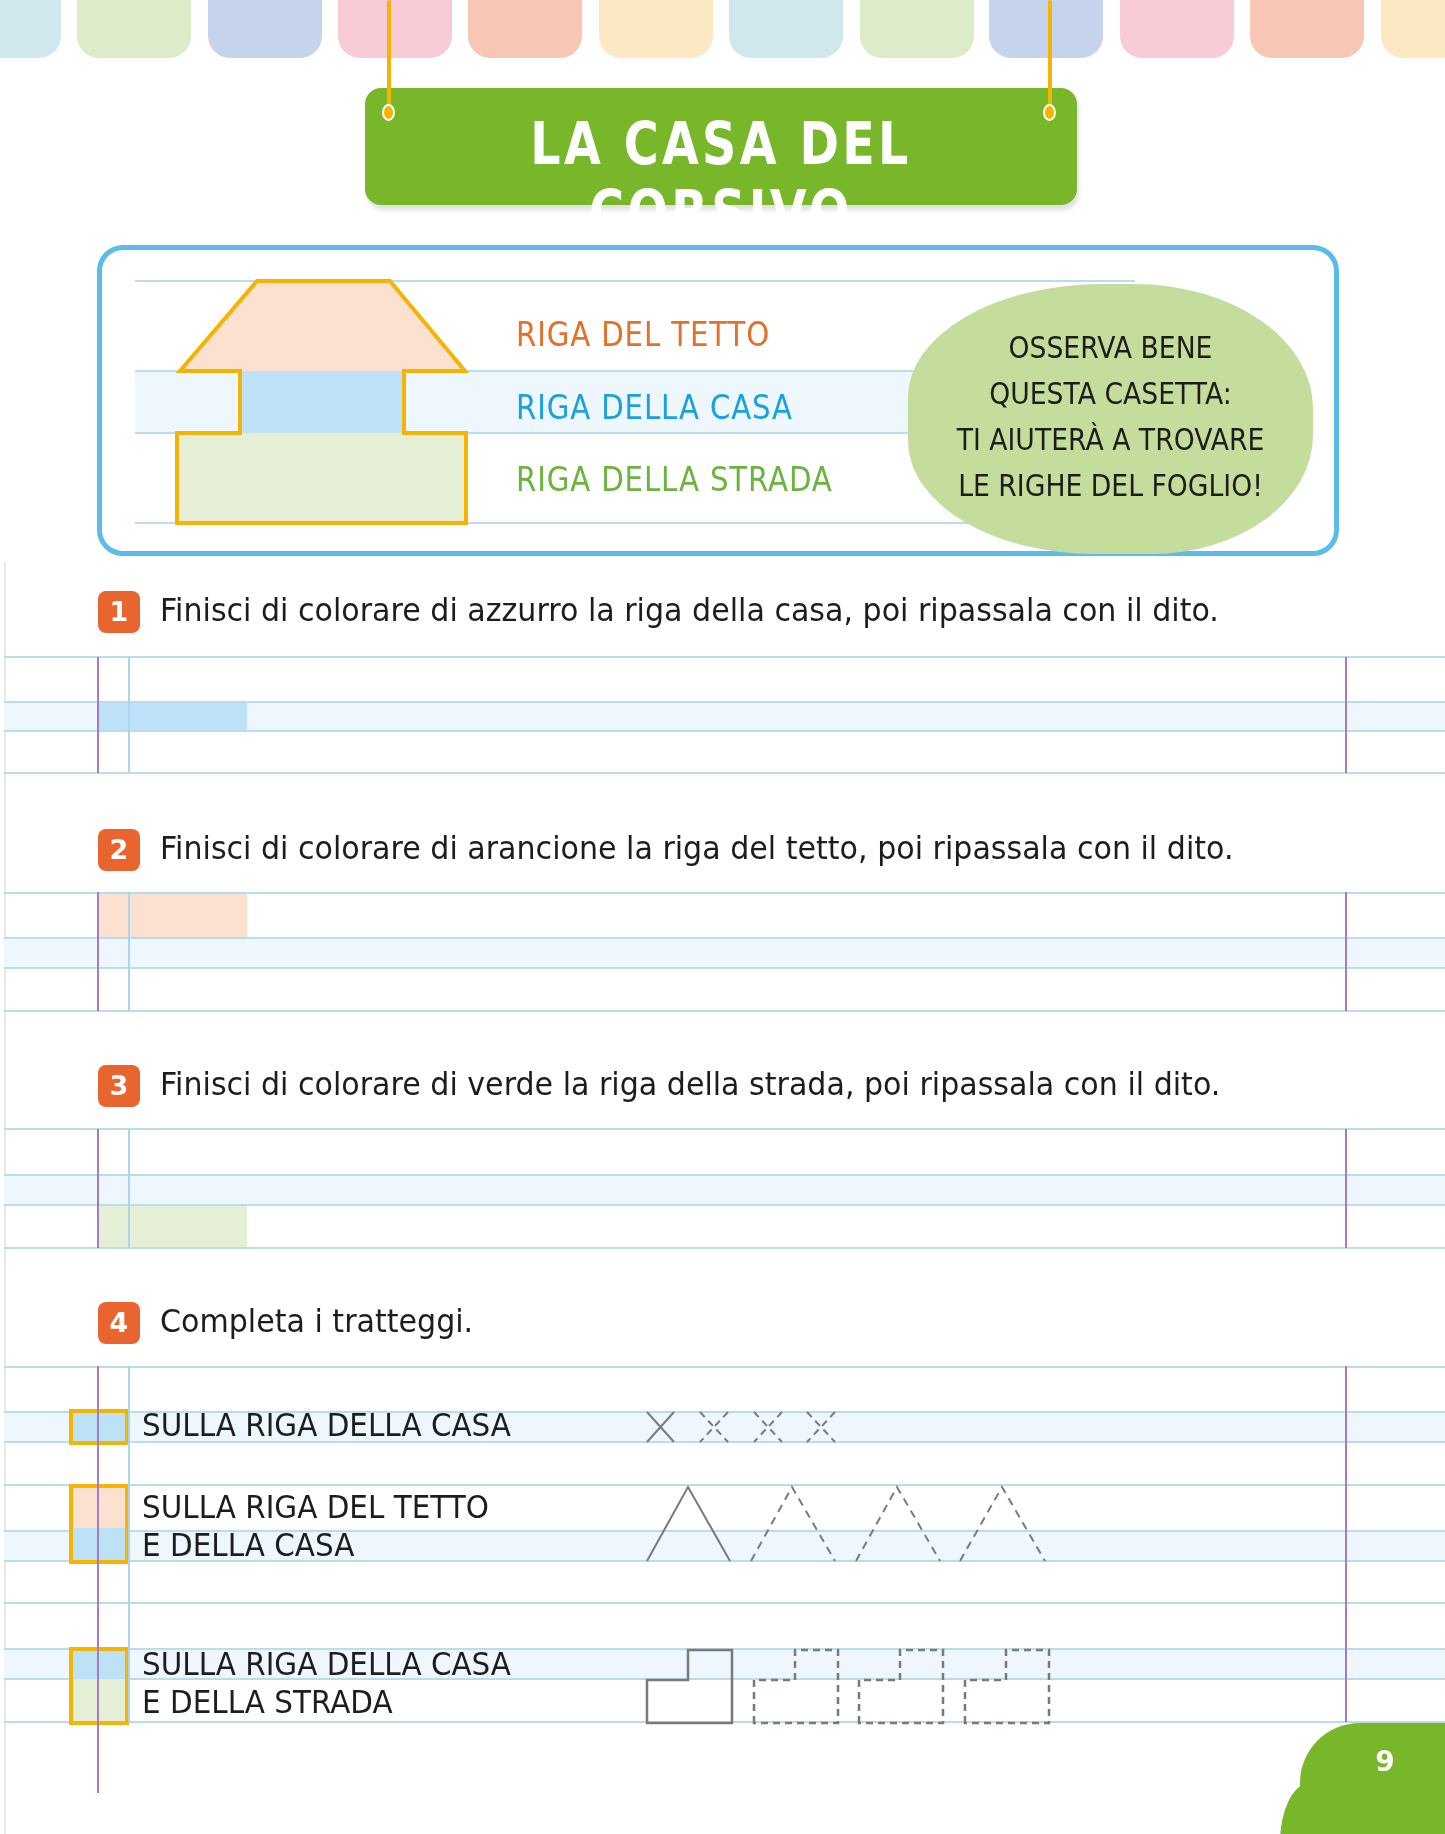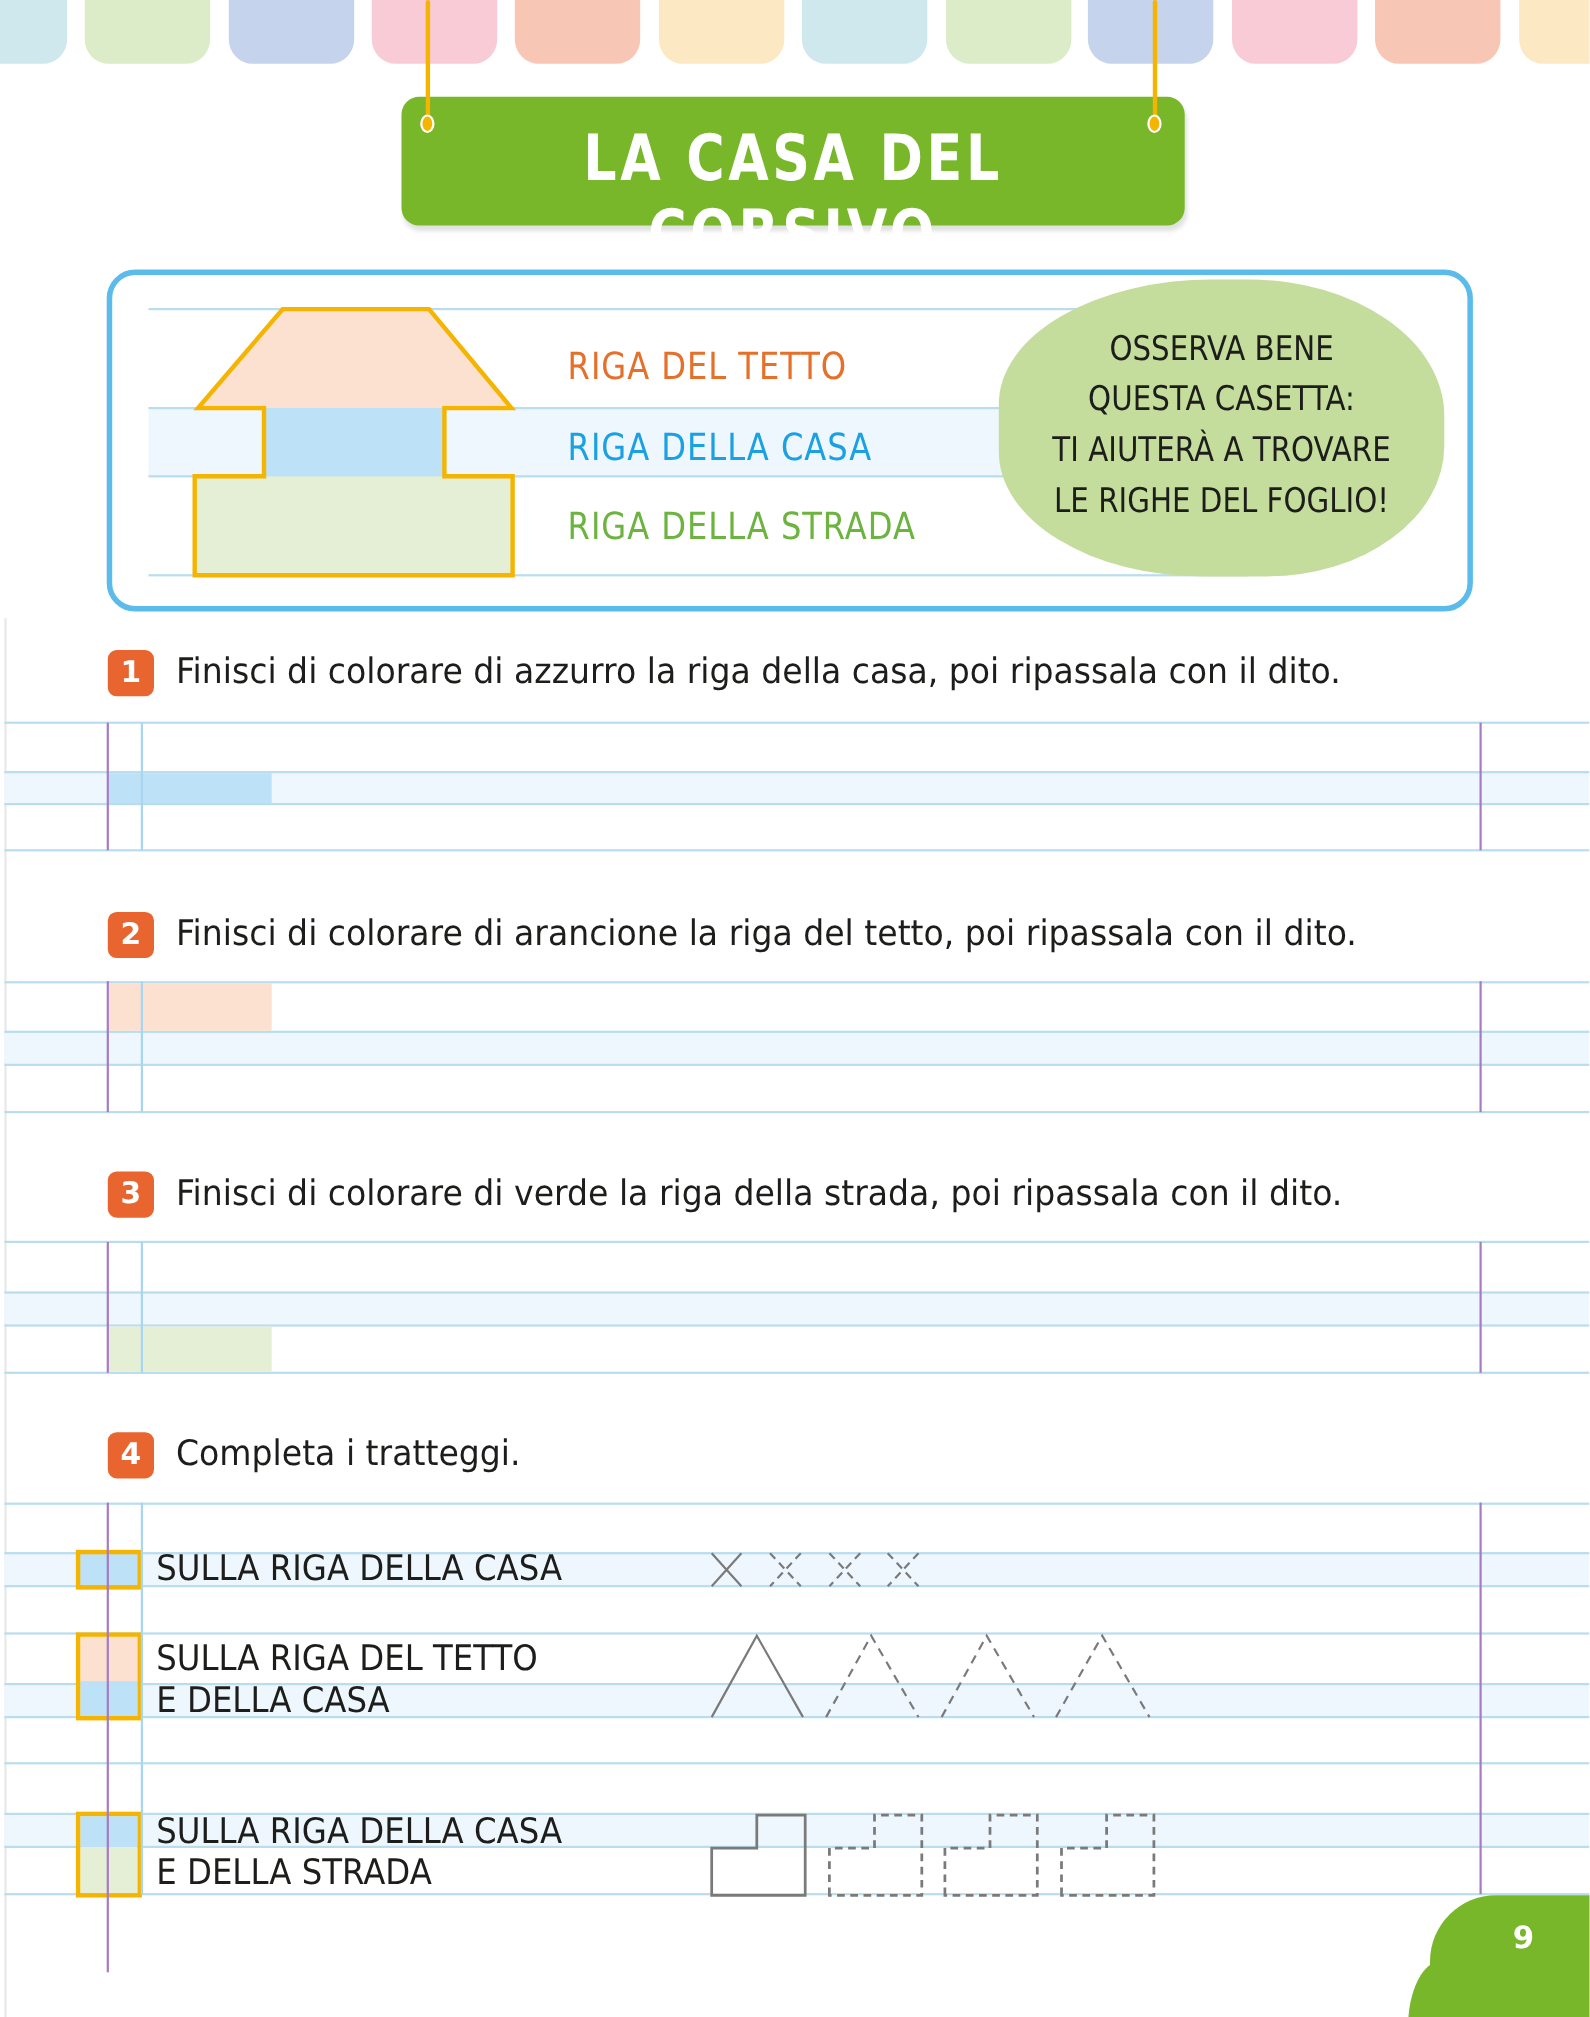--- a/index.html
+++ b/index.html
@@ -21,21 +21,21 @@
                 font-family: "DejaVu Sans", sans-serif; font-weight: bold; font-size: 58px;
                 letter-spacing: 4px; transform: scaleX(0.82); }
 
   
   .info-box { position: absolute; left: 97px; top: 245px; width: 1242px; height: 311px;
               border: 5px solid #5bbcec; border-radius: 26px; box-sizing: border-box; }
   .hline { position: absolute; height: 2px; background: #b9dcef; }
   .band { position: absolute; background: #eef7fd; border-top: 2px solid #b9dcef; border-bottom: 2px solid #b9dcef; box-sizing: border-box; }
   .riga-label { position: absolute; font-family: "DejaVu Sans", sans-serif; font-size: 34px; letter-spacing: 1px;
                 transform: scaleX(0.86); transform-origin: left center; white-space: nowrap; }
-  .blob { position: absolute; left: 908px; top: 254px; width: 405px; height: 270px; background: #c5dd9c;
+  .blob { position: absolute; left: 908px; top: 284px; width: 405px; height: 270px; background: #c5dd9c;
           border-radius: 48% 44% 40% 46% / 42% 46% 44% 42%; }
   .blob-text { position: absolute; left: 0; right: 0; top: 40px; text-align: center;
                font-family: "DejaVu Sans", sans-serif; font-size: 31px; line-height: 46px; color: #1d1d1b;
                transform: scaleX(0.86); }
   .blob-text div { white-space: nowrap; }
 
   
   .badge { position: absolute; left: 98px; width: 42px; height: 42px; background: #e9652f; border-radius: 8px;
            color: #fff; font-weight: bold; font-size: 27px; text-align: center; line-height: 42px; }
   .instr { position: absolute; left: 160px; font-family: "DejaVu Sans", sans-serif; font-size: 32px; color: #1d1d1b;

